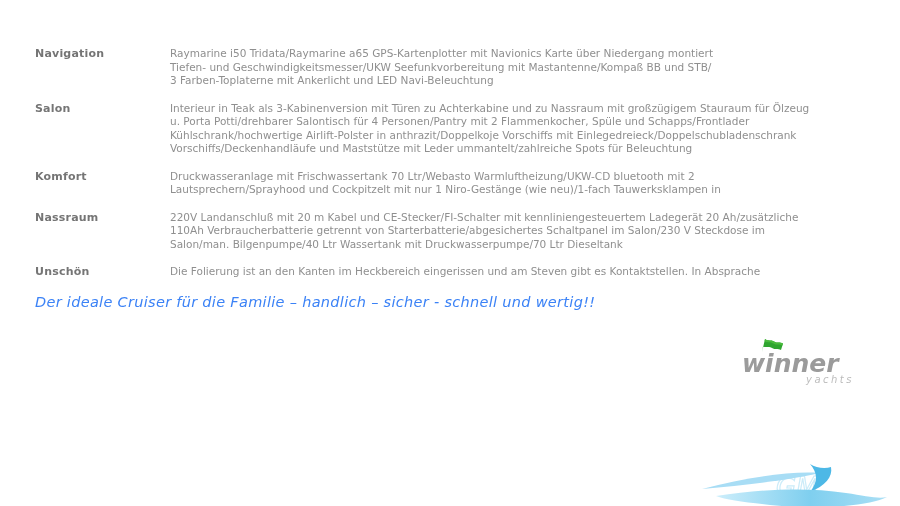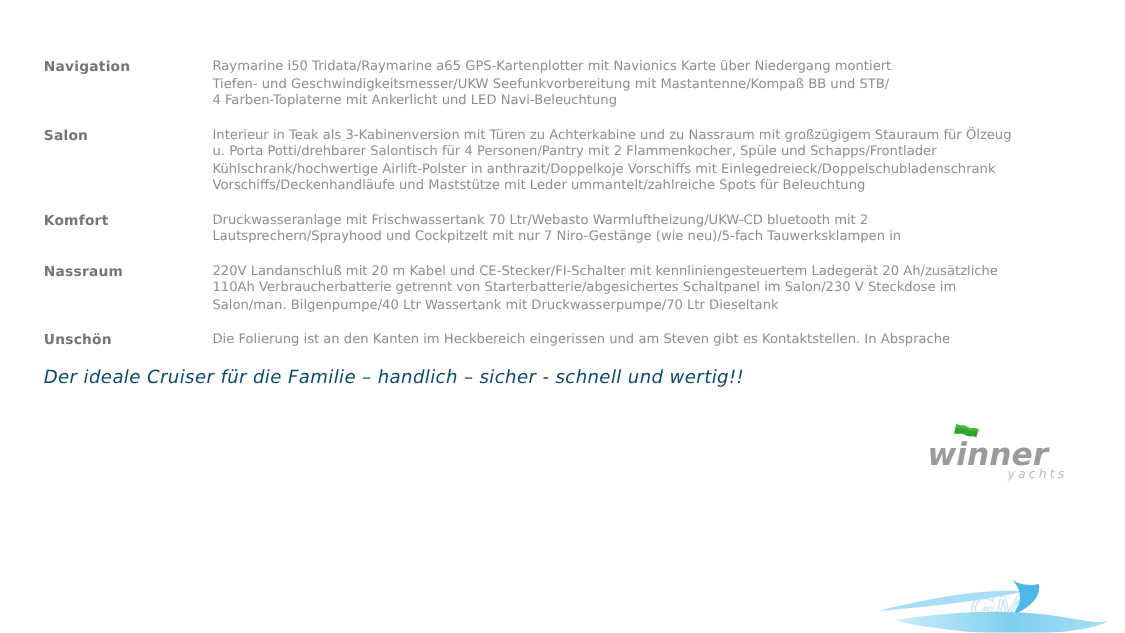--- a/index.html
+++ b/index.html
@@ -39,21 +39,21 @@
   }
   .line{
     font-size:10.5px;
     color:#8f8f8f;
     line-height:13.5px;
     white-space:nowrap;
   }
   .row.emphasis .line{
     font-size:14.5px;
     font-style:italic;
-    color:#0c4a6e;
+    color:#3b82f6;
     line-height:18px;
     letter-spacing:0.3px;
   }
   
   .logo{
     position:absolute;
     left:742px;top:341px;
     width:116px;height:46px;font-style:italic;
   }
   .logo .brand{
@@ -89,37 +89,37 @@
 <body>
 
 <div class="sheet">
 
   <div id="sections">
       <div class="row">
         <div class="label">Navigation</div>
         <div class="content">
           <div class="line">Raymarine i50 Tridata/Raymarine a65 GPS-Kartenplotter mit Navionics Karte über Niedergang montiert</div>
           <div class="line">Tiefen- und Geschwindigkeitsmesser/UKW Seefunkvorbereitung mit Mastantenne/Kompaß BB und STB/</div>
-          <div class="line">4 Farben-Toplaterne mit Ankerlicht und LED Navi-Beleuchtung</div>
+          <div class="line">3 Farben-Toplaterne mit Ankerlicht und LED Navi-Beleuchtung</div>
         </div>
       </div>
       <div class="row">
         <div class="label">Salon</div>
         <div class="content">
           <div class="line">Interieur in Teak als 3-Kabinenversion mit Türen zu Achterkabine und zu Nassraum mit großzügigem Stauraum für Ölzeug</div>
           <div class="line">u. Porta Potti/drehbarer Salontisch für 4 Personen/Pantry mit 2 Flammenkocher, Spüle und Schapps/Frontlader</div>
           <div class="line">Kühlschrank/hochwertige Airlift-Polster in anthrazit/Doppelkoje Vorschiffs mit Einlegedreieck/Doppelschubladenschrank</div>
           <div class="line">Vorschiffs/Deckenhandläufe und Maststütze mit Leder ummantelt/zahlreiche Spots für Beleuchtung</div>
         </div>
       </div>
       <div class="row">
         <div class="label">Komfort</div>
         <div class="content">
           <div class="line">Druckwasseranlage mit Frischwassertank 70 Ltr/Webasto Warmluftheizung/UKW-CD bluetooth mit 2</div>
-          <div class="line">Lautsprechern/Sprayhood und Cockpitzelt mit nur 7 Niro-Gestänge (wie neu)/5-fach Tauwerksklampen in</div>
+          <div class="line">Lautsprechern/Sprayhood und Cockpitzelt mit nur 1 Niro-Gestänge (wie neu)/1-fach Tauwerksklampen in</div>
         </div>
       </div>
       <div class="row">
         <div class="label">Nassraum</div>
         <div class="content">
           <div class="line">220V Landanschluß mit 20 m Kabel und CE-Stecker/FI-Schalter mit kennliniengesteuertem Ladegerät 20 Ah/zusätzliche</div>
           <div class="line">110Ah Verbraucherbatterie getrennt von Starterbatterie/abgesichertes Schaltpanel im Salon/230 V Steckdose im</div>
           <div class="line">Salon/man. Bilgenpumpe/40 Ltr Wassertank mit Druckwasserpumpe/70 Ltr Dieseltank</div>
         </div>
       </div>

